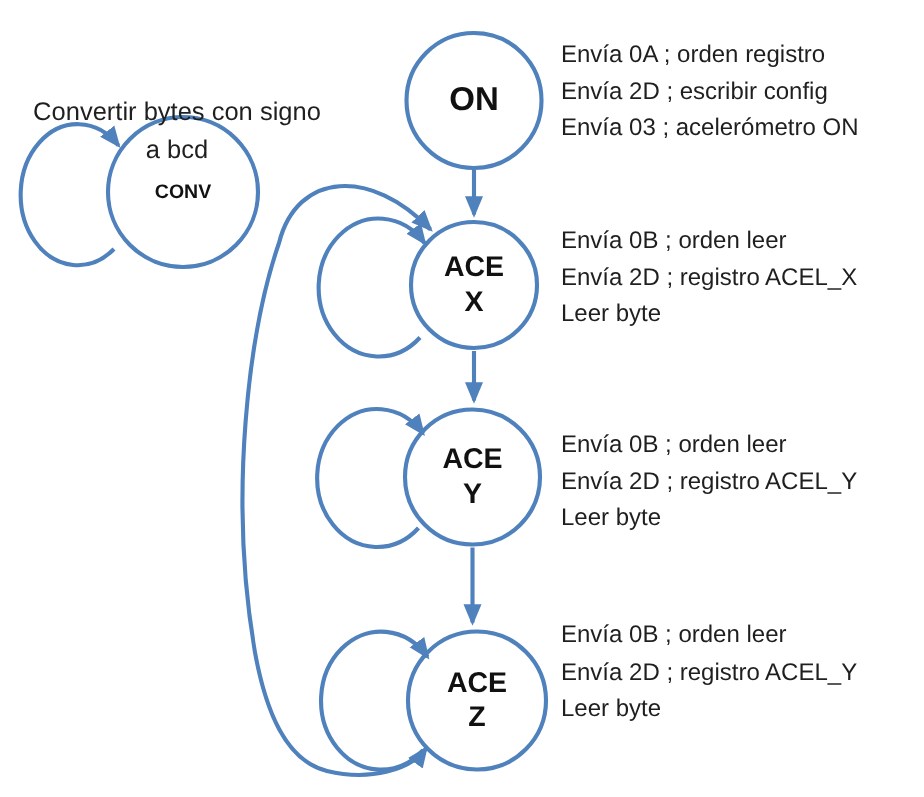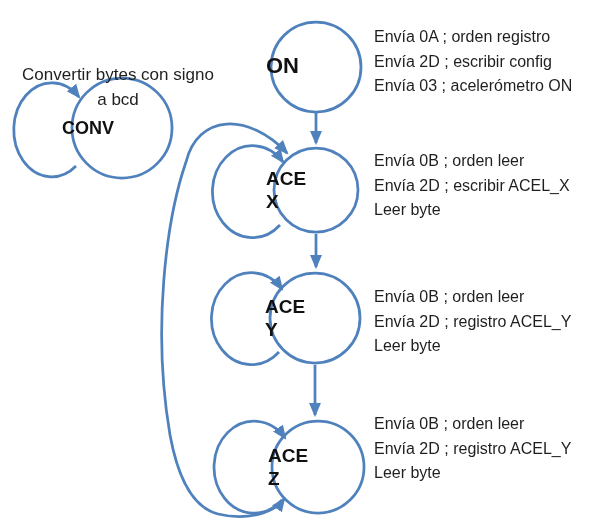--- a/index.html
+++ b/index.html
@@ -38,25 +38,25 @@
   .title {
     left: 10px; top: 18px;
     width: 216px;
     text-align: center;
     font-size: 17px;
     line-height: 25px;
     white-space: normal;
     margin-top: 44px;
   }
   .state-label {
-    text-align: left;
+    text-align: center;
     font-weight: bold;
     color: #111111;
   }
-  .lbl-conv { left: 62px;  top: 118px; width: 120px; font-size: 18px; line-height: 20px; }
+  .lbl-conv { left: 62px;  top: 118px; width: 120px; font-size: 13px; line-height: 20px; }
   .lbl-on   { left: 266px; top: 52px;  width: 100px; font-size: 22px; line-height: 28px; }
   .lbl-acex { left: 266px; top: 167px; width: 100px; font-size: 19px; line-height: 23px; }
   .lbl-acey { left: 265px; top: 295px; width: 100px; font-size: 19px; line-height: 23px; }
   .lbl-acez { left: 268px; top: 444px; width: 100px; font-size: 19px; line-height: 23px; }
   .ann {
     left: 374px;
     font-size: 16px;
     line-height: 24.5px;
   }
   .ann-on { top: 25px; }
@@ -115,21 +115,21 @@
     <span>Z</span>
   </div>
 
   <div class="txt ann ann-on">
     <span>Envía 0A ; orden registro</span>
     <span>Envía 2D ; escribir config</span>
     <span>Envía 03 ; acelerómetro ON</span>
   </div>
   <div class="txt ann ann-x">
     <span>Envía 0B ; orden leer</span>
-    <span>Envía 2D ; escribir ACEL_X</span>
+    <span>Envía 2D ; registro ACEL_X</span>
     <span>Leer byte</span>
   </div>
   <div class="txt ann ann-y">
     <span>Envía 0B ; orden leer</span>
     <span>Envía 2D ; registro ACEL_Y</span>
     <span>Leer byte</span>
   </div>
   <div class="txt ann ann-z">
     <span>Envía 0B ; orden leer</span>
     <span>Envía 2D ; registro ACEL_Y</span>

